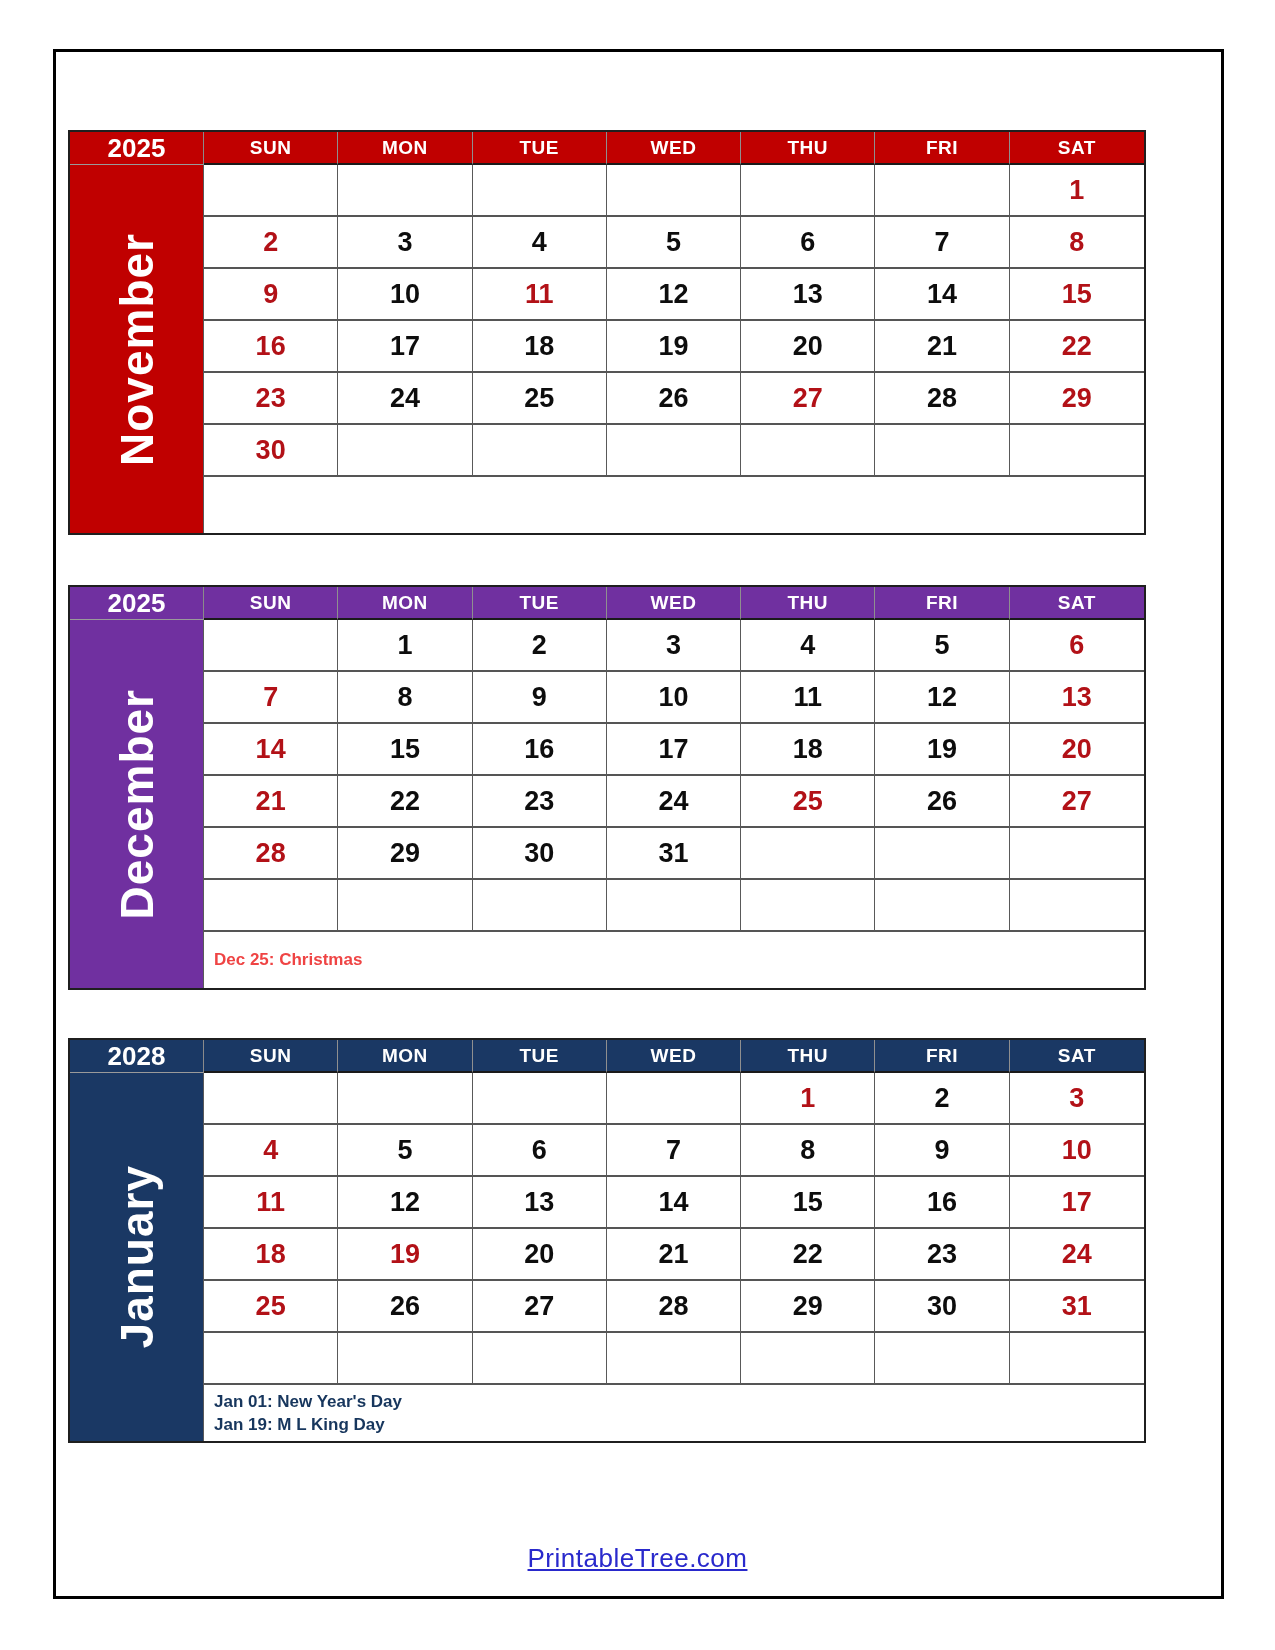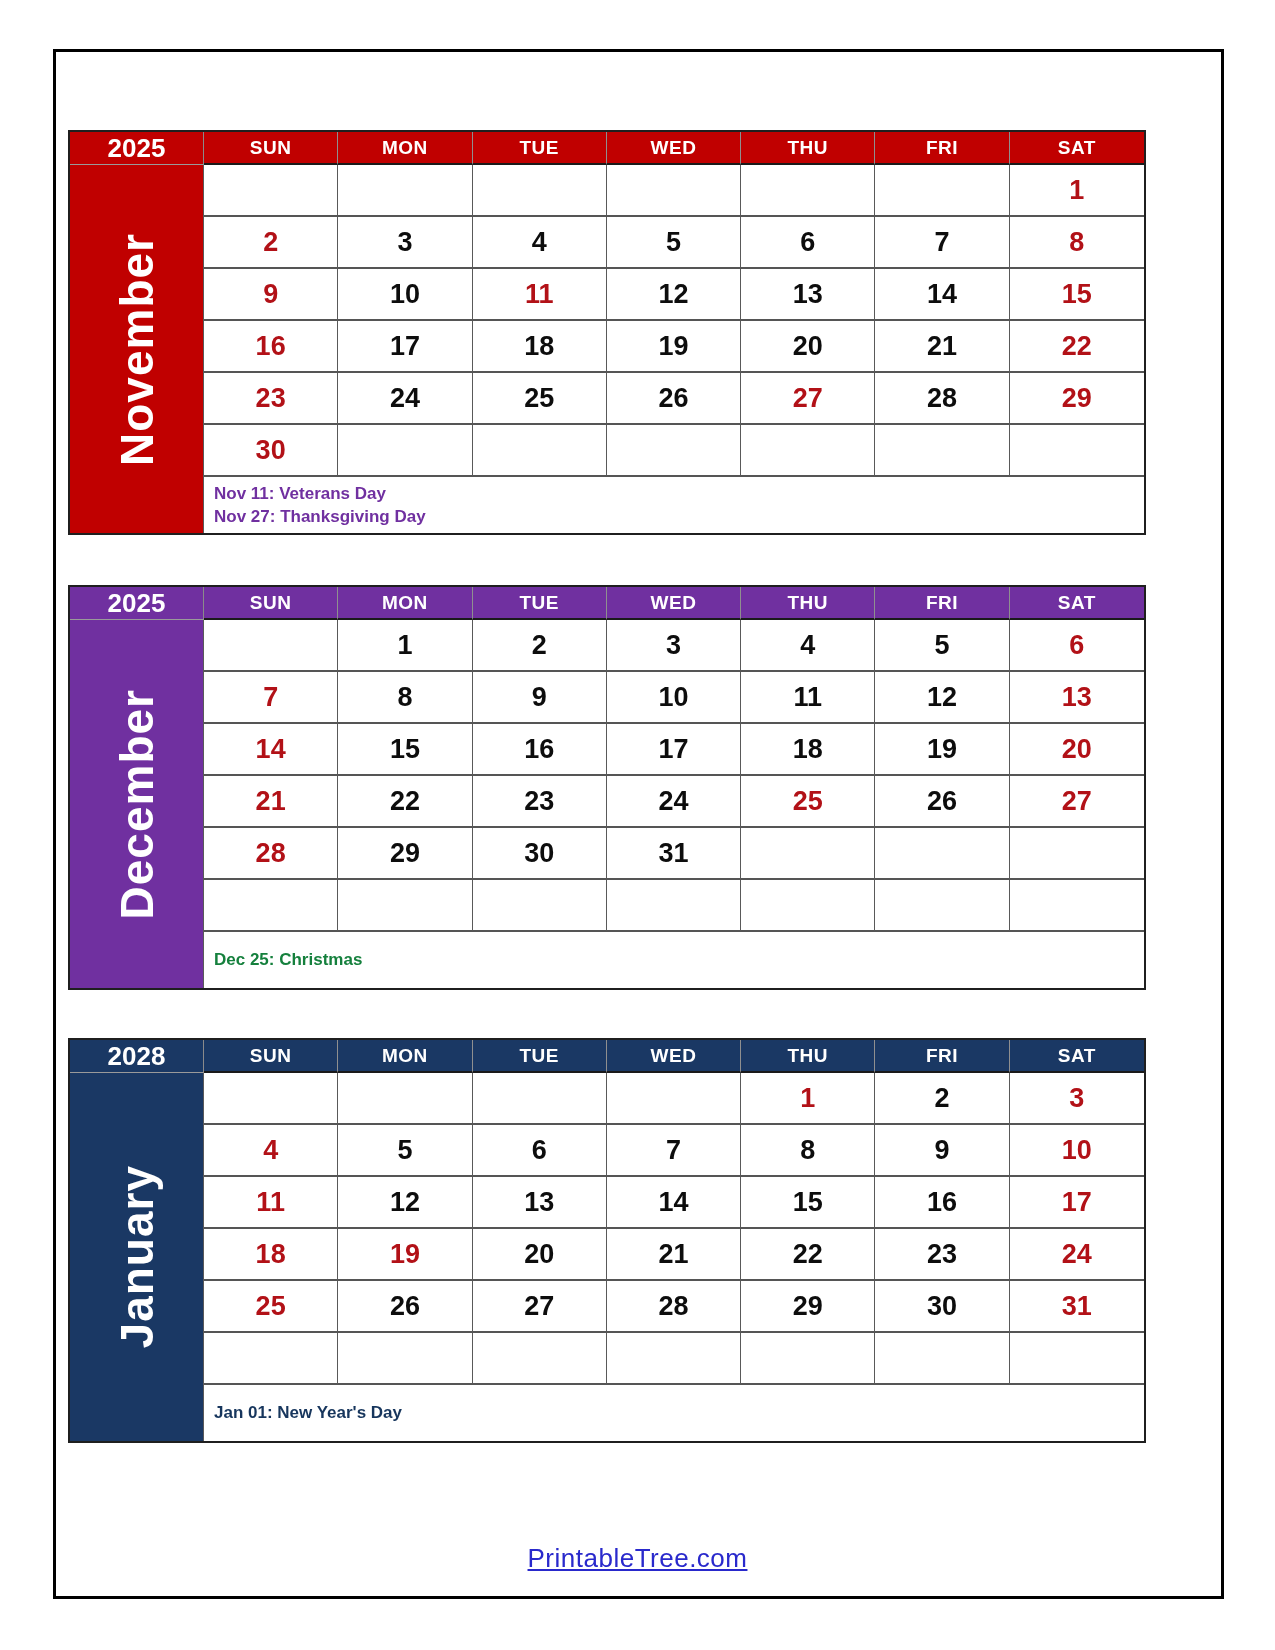--- a/index.html
+++ b/index.html
@@ -118,24 +118,20 @@
       <div class="date-cell red" style="grid-area: 6 / 6;">27</div>
       <div class="date-cell" style="grid-area: 6 / 7;">28</div>
       <div class="date-cell last red" style="grid-area: 6 / 8;">29</div>
       <div class="date-cell red" style="grid-area: 7 / 2;">30</div>
       <div class="date-cell" style="grid-area: 7 / 3;"></div>
       <div class="date-cell" style="grid-area: 7 / 4;"></div>
       <div class="date-cell" style="grid-area: 7 / 5;"></div>
       <div class="date-cell" style="grid-area: 7 / 6;"></div>
       <div class="date-cell" style="grid-area: 7 / 7;"></div>
       <div class="date-cell last" style="grid-area: 7 / 8;"></div>
-      <div class="notes-cell">
-        <div class="note-line" style="color: rgb(112, 48, 160);">Nov 11: Veterans Day</div>
-        <div class="note-line" style="color: rgb(112, 48, 160);">Nov 27: Thanksgiving Day</div>
-      </div>
     </div>
     <div class="month" style="top: 585px; --theme: #7030A0;">
       <div class="year-cell">2025</div>
       <div class="day-header" style="grid-area: 1 / 2;">SUN</div>
       <div class="day-header" style="grid-area: 1 / 3;">MON</div>
       <div class="day-header" style="grid-area: 1 / 4;">TUE</div>
       <div class="day-header" style="grid-area: 1 / 5;">WED</div>
       <div class="day-header" style="grid-area: 1 / 6;">THU</div>
       <div class="day-header" style="grid-area: 1 / 7;">FRI</div>
       <div class="day-header last" style="grid-area: 1 / 8;">SAT</div>
@@ -178,21 +174,21 @@
       <div class="date-cell" style="grid-area: 6 / 7;"></div>
       <div class="date-cell last" style="grid-area: 6 / 8;"></div>
       <div class="date-cell" style="grid-area: 7 / 2;"></div>
       <div class="date-cell" style="grid-area: 7 / 3;"></div>
       <div class="date-cell" style="grid-area: 7 / 4;"></div>
       <div class="date-cell" style="grid-area: 7 / 5;"></div>
       <div class="date-cell" style="grid-area: 7 / 6;"></div>
       <div class="date-cell" style="grid-area: 7 / 7;"></div>
       <div class="date-cell last" style="grid-area: 7 / 8;"></div>
       <div class="notes-cell">
-        <div class="note-line" style="color: #15803d;">Dec 25: Christmas</div>
+        <div class="note-line" style="color: #ef4444;">Dec 25: Christmas</div>
       </div>
     </div>
     <div class="month" style="top: 1038px; --theme: #1A3864;">
       <div class="year-cell">2028</div>
       <div class="day-header" style="grid-area: 1 / 2;">SUN</div>
       <div class="day-header" style="grid-area: 1 / 3;">MON</div>
       <div class="day-header" style="grid-area: 1 / 4;">TUE</div>
       <div class="day-header" style="grid-area: 1 / 5;">WED</div>
       <div class="day-header" style="grid-area: 1 / 6;">THU</div>
       <div class="day-header" style="grid-area: 1 / 7;">FRI</div>
@@ -237,19 +233,20 @@
       <div class="date-cell last red" style="grid-area: 6 / 8;">31</div>
       <div class="date-cell" style="grid-area: 7 / 2;"></div>
       <div class="date-cell" style="grid-area: 7 / 3;"></div>
       <div class="date-cell" style="grid-area: 7 / 4;"></div>
       <div class="date-cell" style="grid-area: 7 / 5;"></div>
       <div class="date-cell" style="grid-area: 7 / 6;"></div>
       <div class="date-cell" style="grid-area: 7 / 7;"></div>
       <div class="date-cell last" style="grid-area: 7 / 8;"></div>
       <div class="notes-cell">
         <div class="note-line" style="color: rgb(23, 54, 93);">Jan 01: New Year's Day</div>
+        <div class="note-line" style="color: rgb(23, 54, 93);">Jan 19: M L King Day</div>
       </div>
     </div>
   </div>
 
 <div class="footer">
   <a title="PrintableTree.com" style="color: rgb(41, 41, 204);">PrintableTree.com</a>
 </div>
 
 </body></html>

